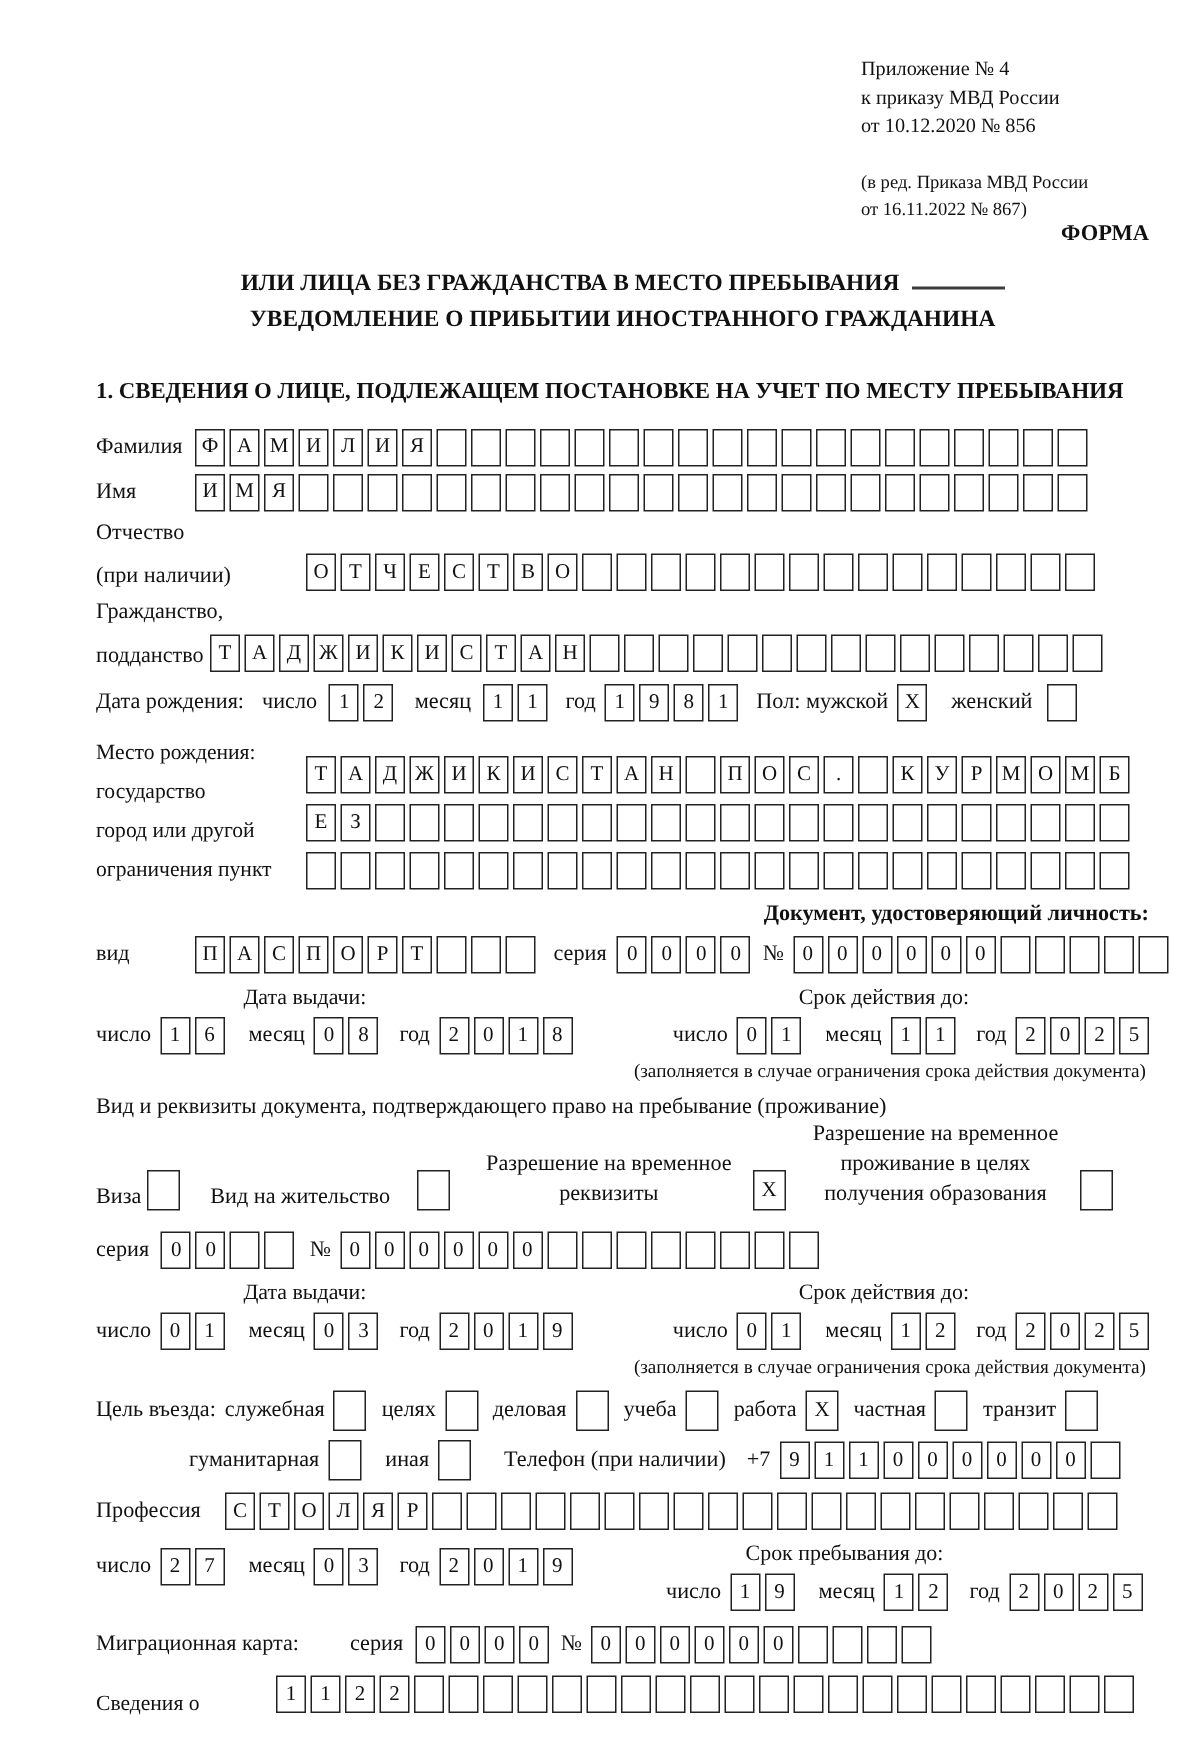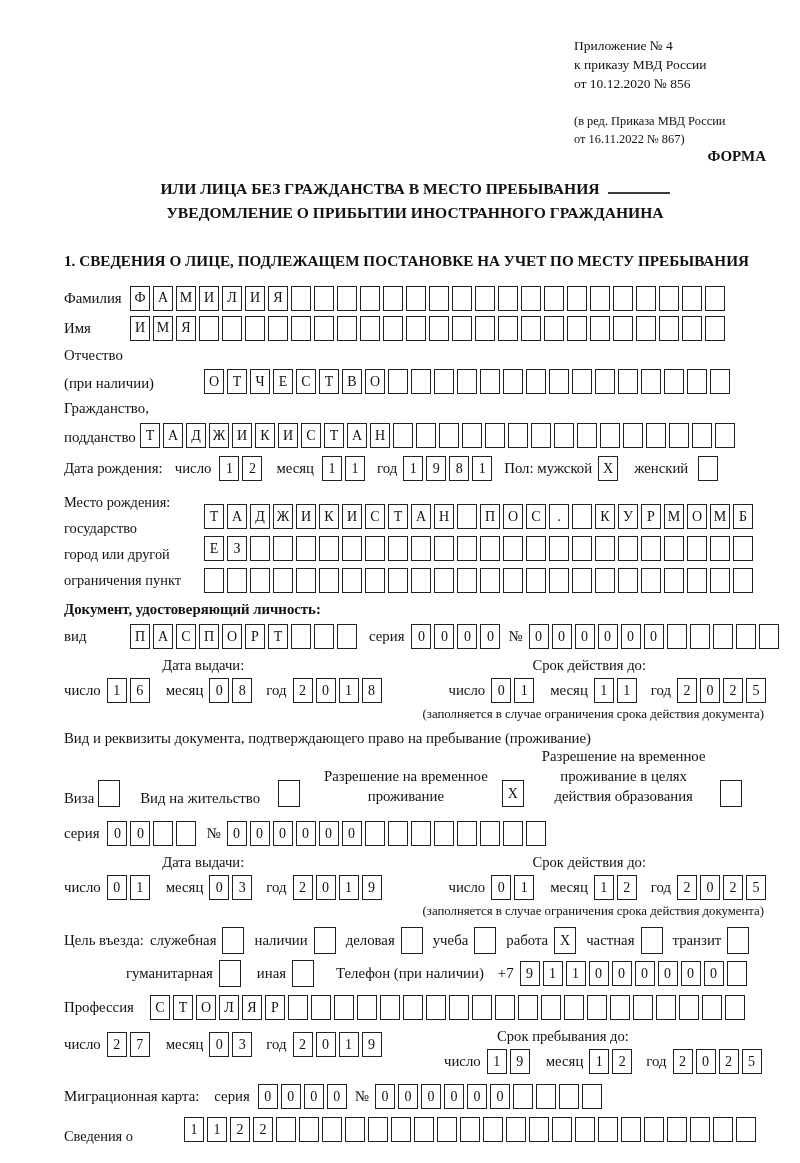--- a/index.html
+++ b/index.html
@@ -12,21 +12,21 @@
   .uline{display:inline-block;width:62px;border-bottom:2.2px solid #3c3c3c;height:0.9em;margin-left:8px;}
   .sec{font-weight:bold;font-size:15.2px;margin-top:26px;margin-bottom:16px;}
   .frow{display:flex;align-items:center;margin-bottom:5px;font-size:14.8px;}
   .frow.top{align-items:flex-end;font-family:Liberation Serif, serif;}
   .lbl{flex:0 0 auto;}
   .cells{display:flex;gap:3px;flex-wrap:nowrap;}
   .cell{flex:0 0 auto;width:20px;height:25px;box-sizing:border-box;border:1.6px solid #222;background:#fff;
         display:flex;align-items:center;justify-content:center;font-size:14px;line-height:1;}
   .cb .cell{width:22px;height:27px;}
   .stack{line-height:1.35;}
-  .dochead{text-align:left;font-weight:bold;font-size:14.8px;margin:8px 0 6px;font-family:Liberation Serif, serif;}
+  .dochead{text-align:right;font-weight:bold;font-size:14.8px;margin:8px 0 6px;font-family:Liberation Serif, serif;}
   .dates{display:flex;margin-top:8px;}
   .dhead{font-size:14.6px;text-align:center;}
   .drow{display:flex;align-items:center;gap:6px;font-size:14.8px;margin-top:4px;}
   .note{font-size:12.8px;text-align:right;margin:4px 2px 8px 0;}
   .plain{font-size:14.8px;margin-top:10px;}
 </style>
 </head>
 <body>
 
 <div class="page">
@@ -394,29 +394,29 @@
     <span>Виза</span>
     <span class="cells cb" style="margin:0 20px 0 4px">
         <span class="cell"></span>
       </span>
     <span>Вид на жительство</span>
     <span class="cells cb" style="margin:0 24px 0 18px">
         <span class="cell"></span>
       </span>
     <span class="stack" style="text-align:center">
       <span style="display:block">Разрешение на временное</span>
-      <span style="display:block">проживание</span>
+      <span style="display:block">реквизиты</span>
     </span>
     <span class="cells cb" style="margin:0 18px 0 14px">
         <span class="cell">X</span>
       </span>
     <span class="stack" style="text-align:center">
       <span style="display:block">Разрешение на временное</span>
       <span style="display:block">проживание в целях</span>
-      <span style="display:block">действия образования</span>
+      <span style="display:block">получения образования</span>
     </span>
     <span class="cells cb" style="margin-left:14px">
         <span class="cell"></span>
       </span>
   </div>
 
   <div class="frow" style="margin-top:14px">
     <span style="margin-right:8px">серия</span>
     <span class="cells">
         <span class="cell">0</span>
@@ -490,21 +490,21 @@
     </div>
   </div>
   <div class="note">(заполняется в случае ограничения срока действия документа)</div>
 
   <div class="frow" style="margin-top:4px">
     <span style="margin-right:6px">Цель въезда:</span>
     <span style="margin-right:6px">служебная</span>
     <span class="cells cb" style="margin-right:10px">
         <span class="cell"></span>
       </span>
-    <span style="margin-right:6px">наличии</span>
+    <span style="margin-right:6px">целях</span>
     <span class="cells cb" style="margin-right:10px">
         <span class="cell"></span>
       </span>
     <span style="margin-right:6px">деловая</span>
     <span class="cells cb" style="margin-right:10px">
         <span class="cell"></span>
       </span>
     <span style="margin-right:6px">учеба</span>
     <span class="cells cb" style="margin-right:10px">
         <span class="cell"></span>
@@ -620,21 +620,21 @@
             <span class="cell">2</span>
             <span class="cell">0</span>
             <span class="cell">2</span>
             <span class="cell">5</span>
           </span>
       </div>
     </div>
   </div>
 
   <div class="frow" style="margin-top:10px">
-    <span style="margin-right:15px">Миграционная карта:</span>
+    <span style="margin-right:34px">Миграционная карта:</span>
     <span style="margin-right:8px">серия</span>
     <span class="cells">
         <span class="cell">0</span>
         <span class="cell">0</span>
         <span class="cell">0</span>
         <span class="cell">0</span>
       </span>
     <span style="margin:0 6px 0 8px">№</span>
     <span class="cells">
         <span class="cell">0</span>

